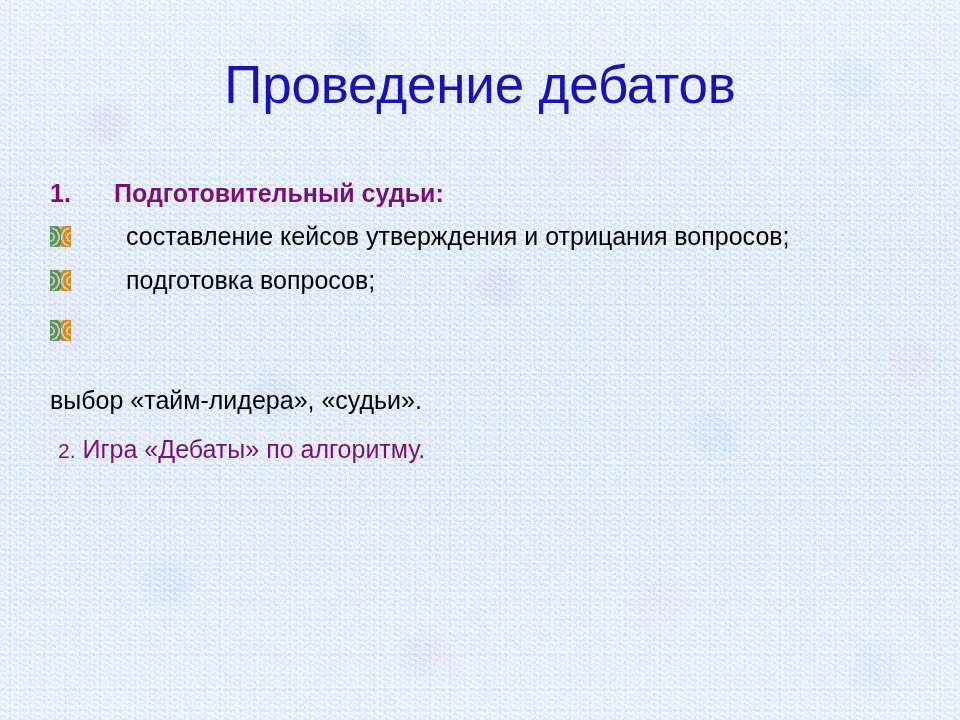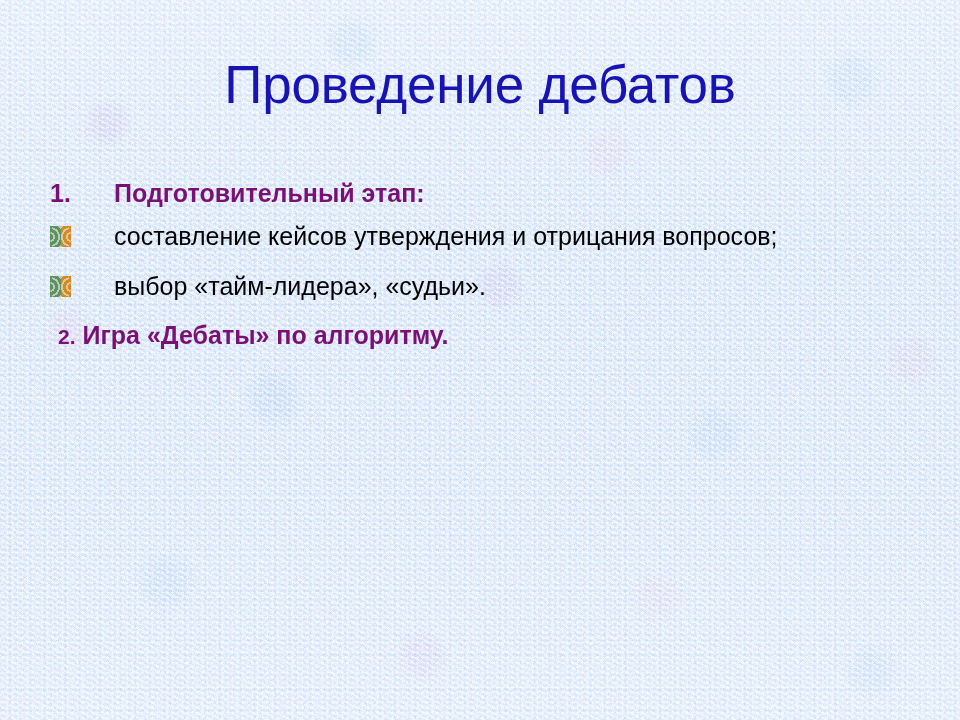--- a/index.html
+++ b/index.html
@@ -123,20 +123,21 @@
   }
   .lvl1 .txt { flex: 1 1 auto; }
 
   .lvl2 {
     display: flex;
     align-items: flex-start;
     color: #000000;
     font-size: 25px;
     line-height: 33px;
     margin-bottom: 11px;
+    justify-content: space-between;
   }
   .lvl2 .bulletcell {
     width: 64px;
     flex: 0 0 64px;
     padding-top: 6px;
   }
   .lvl2 .txt {
     flex: 1 1 auto;
     max-width: 810px;
   }
@@ -177,67 +178,80 @@
     left: auto;
     right: 0;
     background:
       repeating-radial-gradient(circle at 100% 50%,
         rgba(255,255,255,0.00) 0 3px,
         rgba(255,255,255,0.50) 3px 5px);
   }
 
   .numbered-line {
     color: #7a1074;
-    font-weight: bold;
+    font-weight: normal;
     font-size: 25px;
     line-height: 31px;
     margin-left: 8px;
     margin-bottom: 13px;
   }
   .numbered-line .n {
     font-size: 21px;
   }
-  .gap-before { margin-top: 17px; }
+  .gap-before { margin-top: 17px; flex-direction: column; }
 </style>
 </head>
 <body>
 
 <div id="slide">
   <div class="tex tex-a"></div>
   <div class="tex tex-b"></div>
   <div class="tex tex-c"></div>
   <div class="tex tex-d"></div>
   <div class="tex tex-e"></div>
 </div>
 
 <div id="content">
 
   <div class="slide-title">Проведение дебатов</div>
 
   <div class="body-list">
 
     <div class="lvl1">
       <span class="num">1.</span>
-      <span class="txt">Подготовительный этап:</span>
+      <span class="txt">Подготовительный судьи:</span>
     </div>
 
     <div class="lvl2">
       <span class="bulletcell">
         <span class="bullet-img">
           <span class="half-l">
               <span class="arcs"></span>
             </span>
           <span class="half-r">
               <span class="arcs"></span>
             </span>
         </span>
       </span>
       <span class="txt">составление кейсов утверждения и отрицания вопросов;</span>
     </div>
 
+    <div class="lvl2">
+      <span class="bulletcell">
+        <span class="bullet-img">
+          <span class="half-l">
+              <span class="arcs"></span>
+            </span>
+          <span class="half-r">
+              <span class="arcs"></span>
+            </span>
+        </span>
+      </span>
+      <span class="txt">подготовка вопросов;</span>
+    </div>
 
 
     <div class="lvl2 gap-before">
       <span class="bulletcell">
         <span class="bullet-img">
           <span class="half-l">
               <span class="arcs"></span>
             </span>
           <span class="half-r">
               <span class="arcs"></span>

